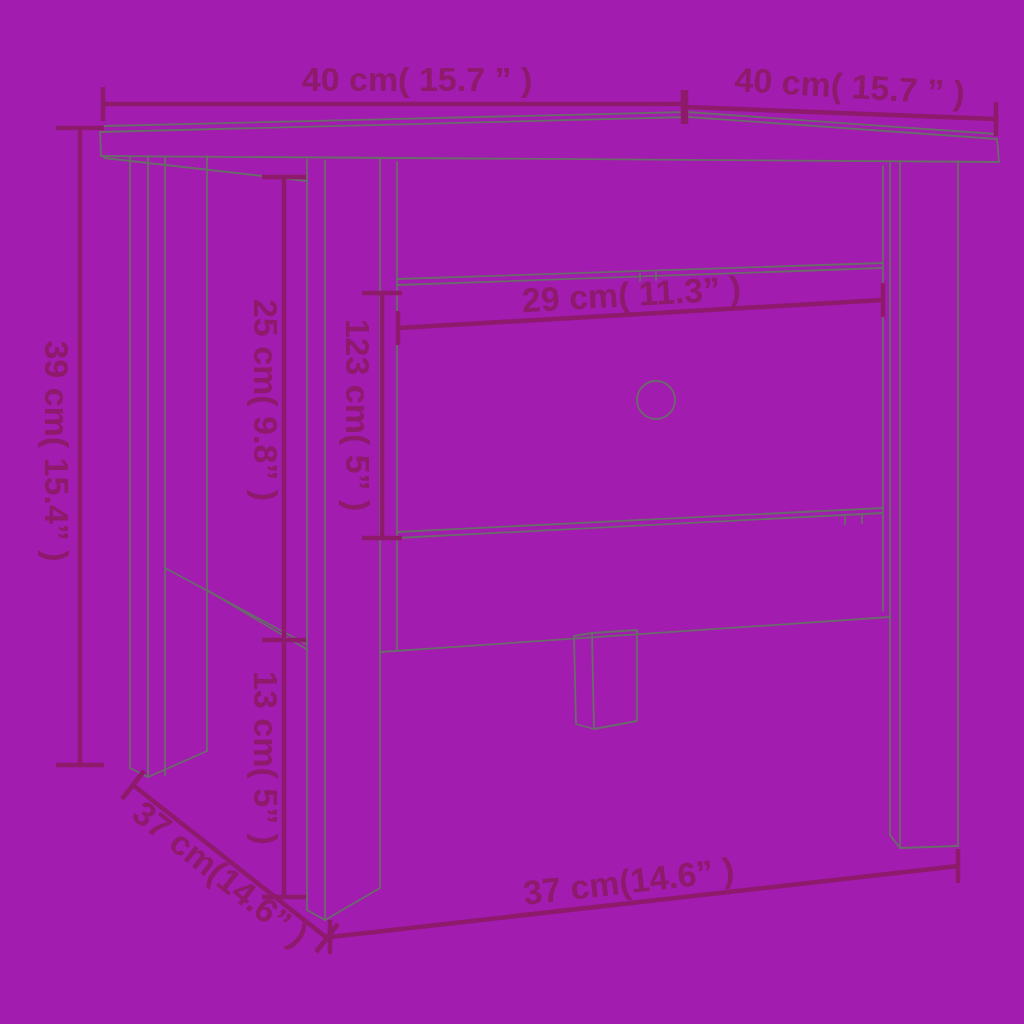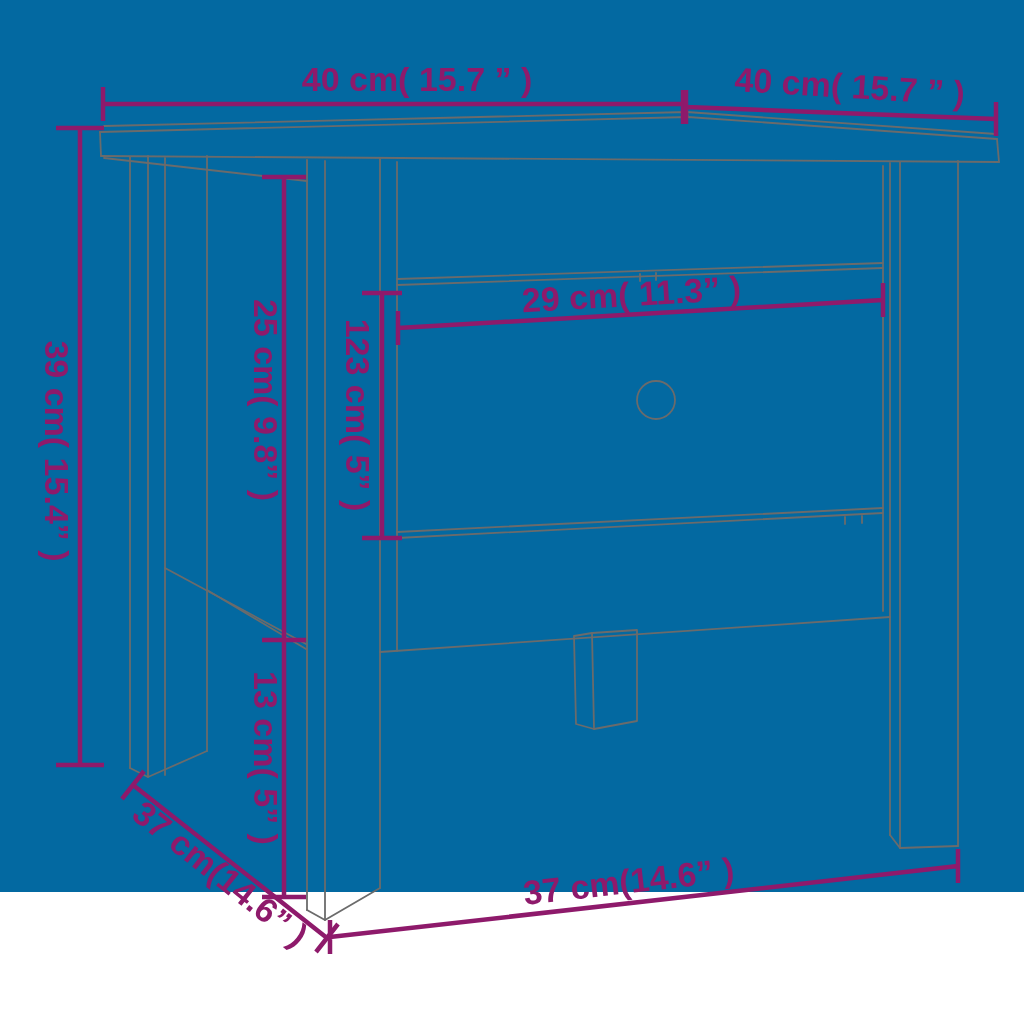--- a/index.html
+++ b/index.html
@@ -7,22 +7,22 @@
     padding: 0;
     background: #ffffff;
     width: 1024px;
     height: 1024px;
     overflow: hidden;
     font-family: "Liberation Sans", sans-serif;
   }
   .stage {
     position: relative;
     width: 1024px;
-    height: 892px;
-    background: #0369a1;
+    height: 1024px;
+    background: #a21caf;
   }
   svg { display: block; }
   .outl {
     stroke: var(--outline, #6b6b6b);
     stroke-width: 1.8;
     fill: none;
     stroke-linejoin: round;
     stroke-linecap: round;
   }
   .dim {

